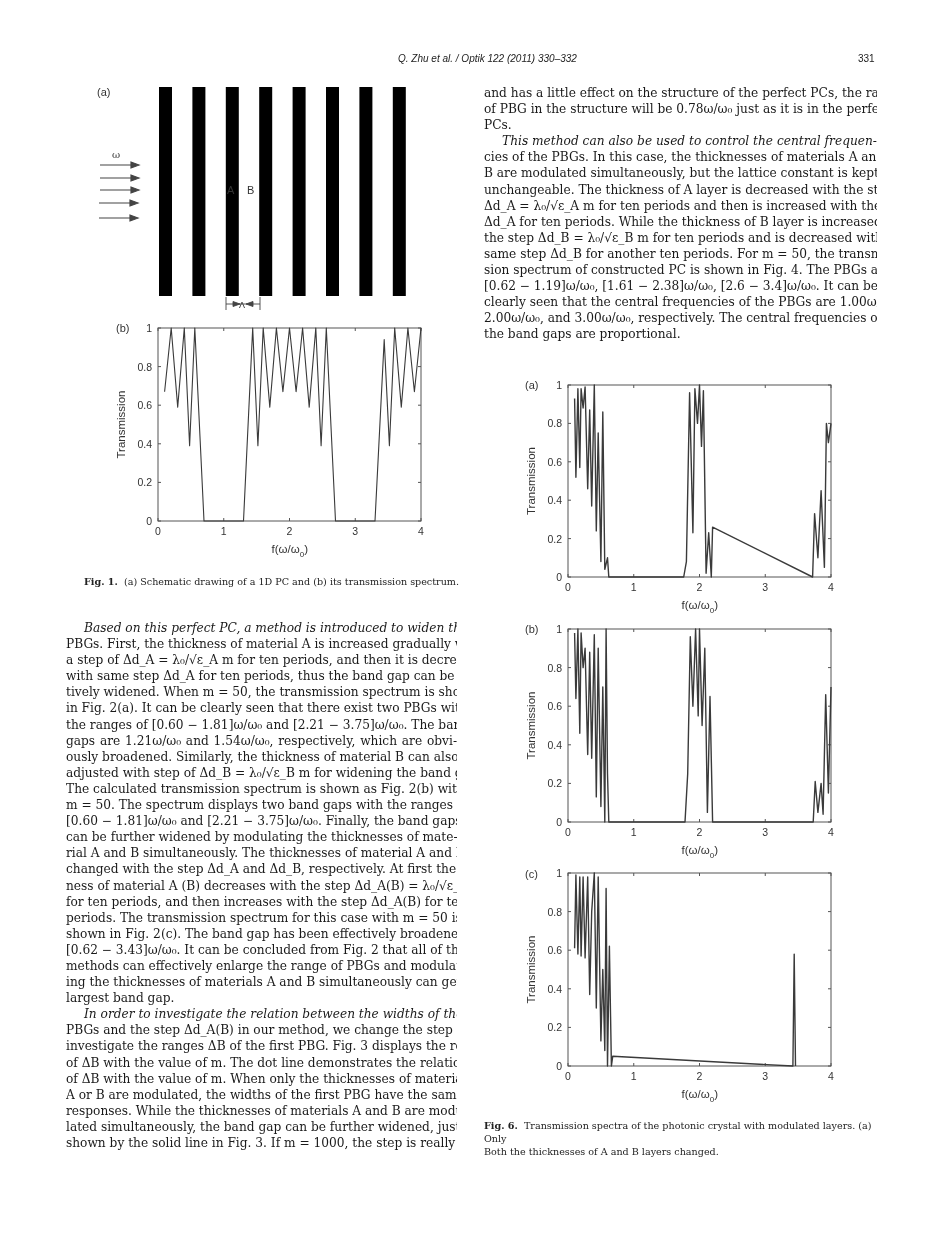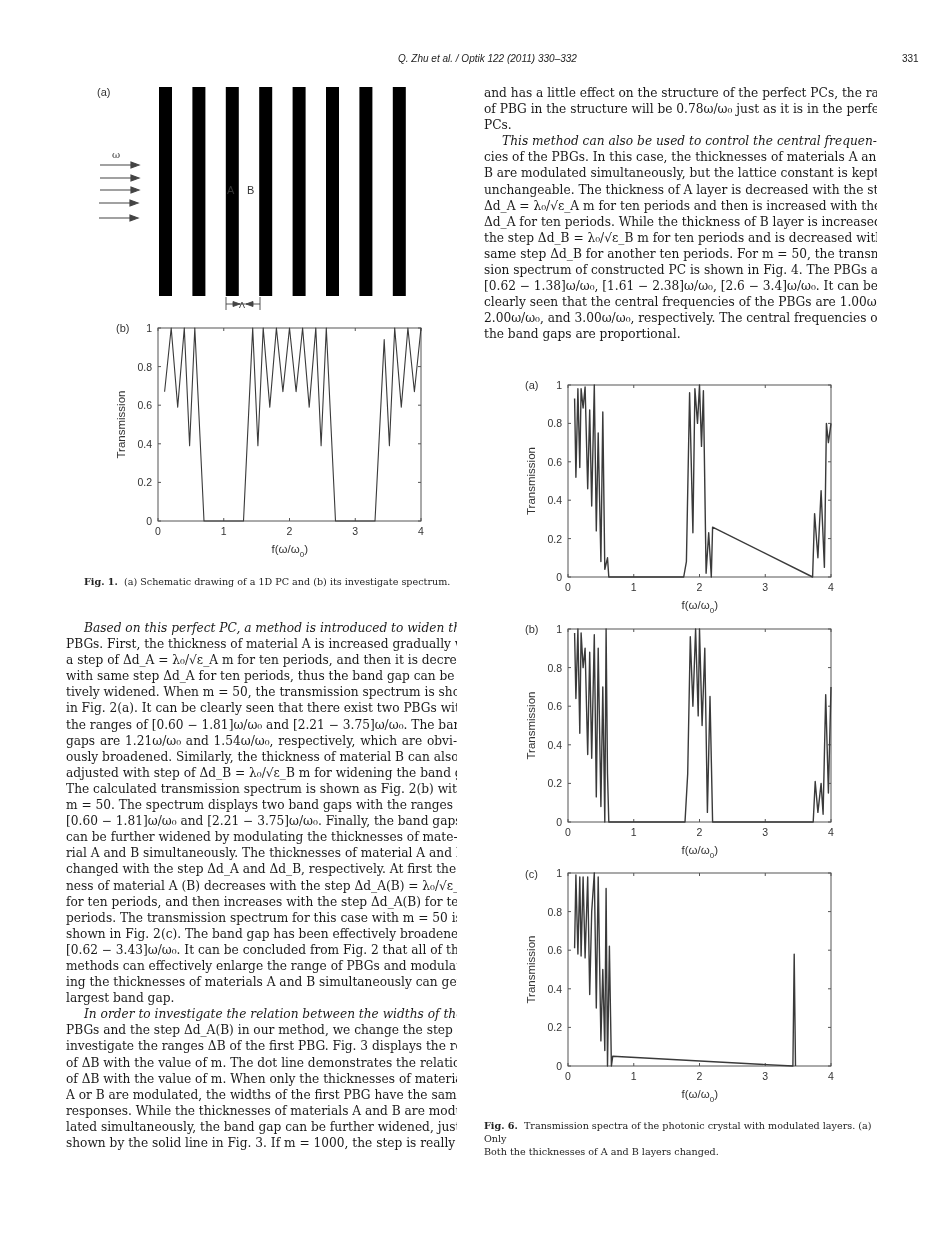--- a/index.html
+++ b/index.html
@@ -1,19 +1,19 @@
 <!DOCTYPE html>
 <html><head>
 <meta charset="utf-8">
 <style>
   html, body { margin:0; padding:0; background:#ffffff; }
   body { width:926px; height:1234px; position:relative; overflow:hidden; color:#1a1a1a; }
   .running-head { position:absolute; top:53px; left:0; width:926px; font-family:"Liberation Sans", sans-serif; font-size:10px; font-style:italic; color:#222; }
   .running-head .title { position:absolute; left:398px; }
-  .running-head .page { position:absolute; left:858px; font-style:normal;margin-left:44px; }
+  .running-head .page { position:absolute; left:858px; font-style:normal; }
   .col { position:absolute; font-family:"DejaVu Serif", serif; font-size:12.2px; color:#1a1a1a; }
   .line { height:16.1px; line-height:16.1px; white-space:nowrap; text-align:justify; text-align-last:justify; overflow:hidden; }
   .line.last { text-align-last:left; }
   .line.indent { padding-left:18px;font-style:italic; }
   .caption { position:absolute; font-family:"DejaVu Serif", serif; font-size:9.6px; color:#222; line-height:13.2px; }
   .caption b { font-weight:bold; }
   .figlabel { font-family:"Liberation Sans", sans-serif; font-size:11px; fill:#333; }
   .tick { font-family:"Liberation Sans", sans-serif; font-size:10.5px; fill:#333; }
   .axlabel { font-family:"Liberation Sans", sans-serif; font-size:11.5px; fill:#333; }
   svg { position:absolute; overflow:visible; }
@@ -219,21 +219,21 @@
     <line x1="831" y1="873" x2="828" y2="873" stroke="#555"></line>
     <text x="562" y="877" text-anchor="end" class="tick">1</text>
     <text x="535" y="969.5" text-anchor="middle" class="axlabel" transform="rotate(-90 535 969.5)">Transmission</text>
     <text x="681.5" y="1098" class="axlabel">f(ω/ω<tspan dy="4" style="font-size:8px">0</tspan><tspan dy="-4">)</tspan></text>
     <text x="525" y="878" class="figlabel">(c)</text>
     <path d="M574.6 948.3 L575.9 874.9 L577.9 954.1 L579.8 876.9 L581.1 956.0 L583.1 876.9 L585.1 957.9 L587.7 876.9 L589.7 994.6 L591.7 911.6 L594.3 873.0 L596.3 1008.1 L598.2 876.9 L600.9 1040.9 L602.8 969.5 L604.8 1050.6 L606.1 888.4 L607.5 1066.0 L609.4 946.3 L611.4 1066.0 L612.7 1056.3 L792.9 1066.0 L794.2 954.1 L795.5 1066.0" fill="none" stroke="#3a3a3a" stroke-width="1.4" stroke-linejoin="round"></path>
   </svg>
 
 <div class="caption" style="left:84px;top:575px;">
   <b>Fig. 1.</b>&nbsp;
-  <span>(a) Schematic drawing of a 1D PC and (b) its investigate spectrum.</span>
+  <span>(a) Schematic drawing of a 1D PC and (b) its transmission spectrum.</span>
 </div>
 
 <div class="col" id="left-col" style="left:66px;top:620px;width:391px;">
     <div class="line indent">Based on this perfect PC, a method is introduced to widen the</div>
     <div class="line">PBGs. First, the thickness of material A is increased gradually with</div>
     <div class="line">a step of Δd_A = λ₀/√ε_A m for ten periods, and then it is decreased</div>
     <div class="line">with same step Δd_A for ten periods, thus the band gap can be effec-</div>
     <div class="line">tively widened. When m = 50, the transmission spectrum is shown</div>
     <div class="line">in Fig. 2(a). It can be clearly seen that there exist two PBGs with</div>
     <div class="line">the ranges of [0.60 − 1.81]ω/ω₀ and [2.21 − 3.75]ω/ω₀. The band</div>
@@ -271,21 +271,21 @@
     <div class="line last">PCs.</div>
     <div class="line indent">This method can also be used to control the central frequen-</div>
     <div class="line">cies of the PBGs. In this case, the thicknesses of materials A and</div>
     <div class="line">B are modulated simultaneously, but the lattice constant is kept</div>
     <div class="line">unchangeable. The thickness of A layer is decreased with the step of</div>
     <div class="line">Δd_A = λ₀/√ε_A m for ten periods and then is increased with the step</div>
     <div class="line">Δd_A for ten periods. While the thickness of B layer is increased with</div>
     <div class="line">the step Δd_B = λ₀/√ε_B m for ten periods and is decreased with the</div>
     <div class="line">same step Δd_B for another ten periods. For m = 50, the transmis-</div>
     <div class="line">sion spectrum of constructed PC is shown in Fig. 4. The PBGs are</div>
-    <div class="line">[0.62 − 1.38]ω/ω₀, [1.61 − 2.38]ω/ω₀, [2.6 − 3.4]ω/ω₀. It can be</div>
+    <div class="line">[0.62 − 1.19]ω/ω₀, [1.61 − 2.38]ω/ω₀, [2.6 − 3.4]ω/ω₀. It can be</div>
     <div class="line">clearly seen that the central frequencies of the PBGs are 1.00ω/ω₀,</div>
     <div class="line">2.00ω/ω₀, and 3.00ω/ω₀, respectively. The central frequencies of</div>
     <div class="line last">the band gaps are proportional.</div>
   </div>
 
 <div class="caption" style="left:484px;top:1119px;width:393px;">
   <div><b>Fig. 6.</b>&nbsp; <span>Transmission spectra of the photonic crystal with modulated layers. (a) Only</span></div>
   <div>Both the thicknesses of A and B layers changed.</div>
 </div>
 

